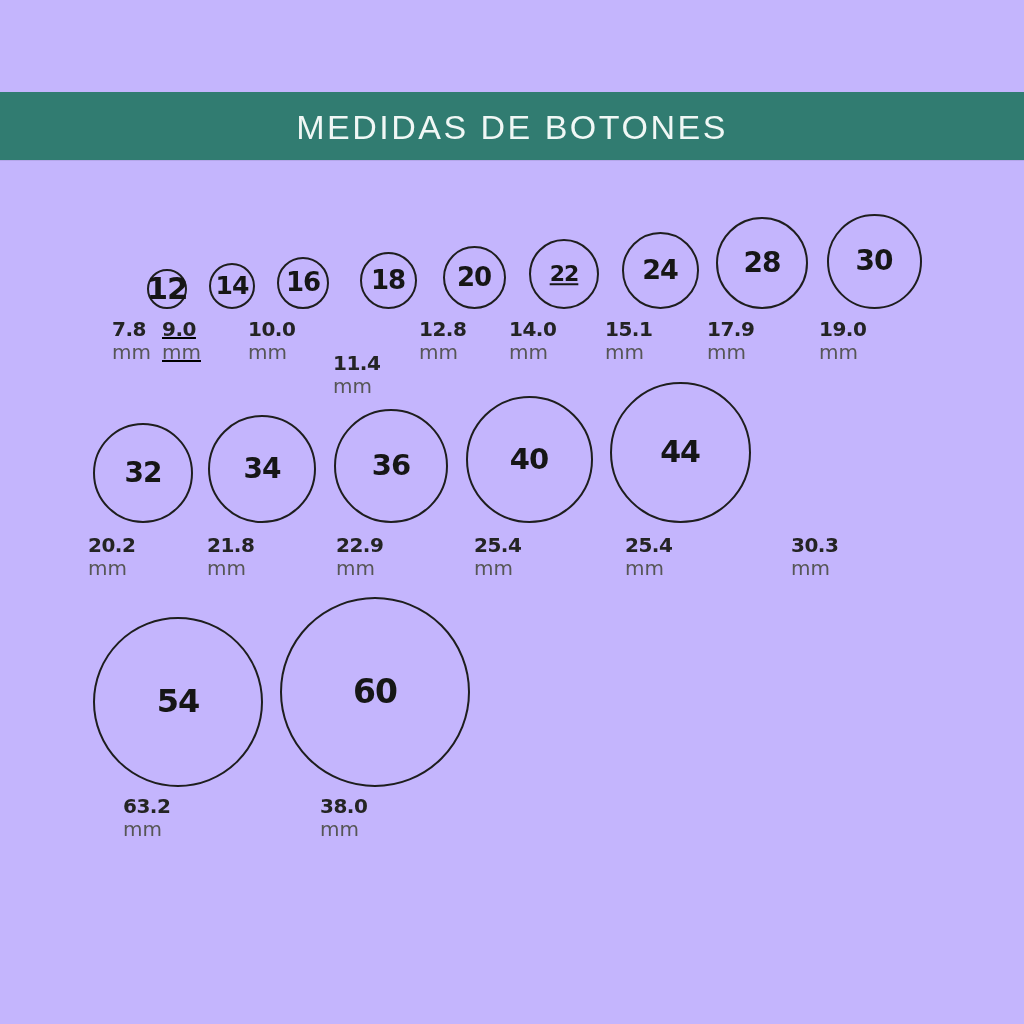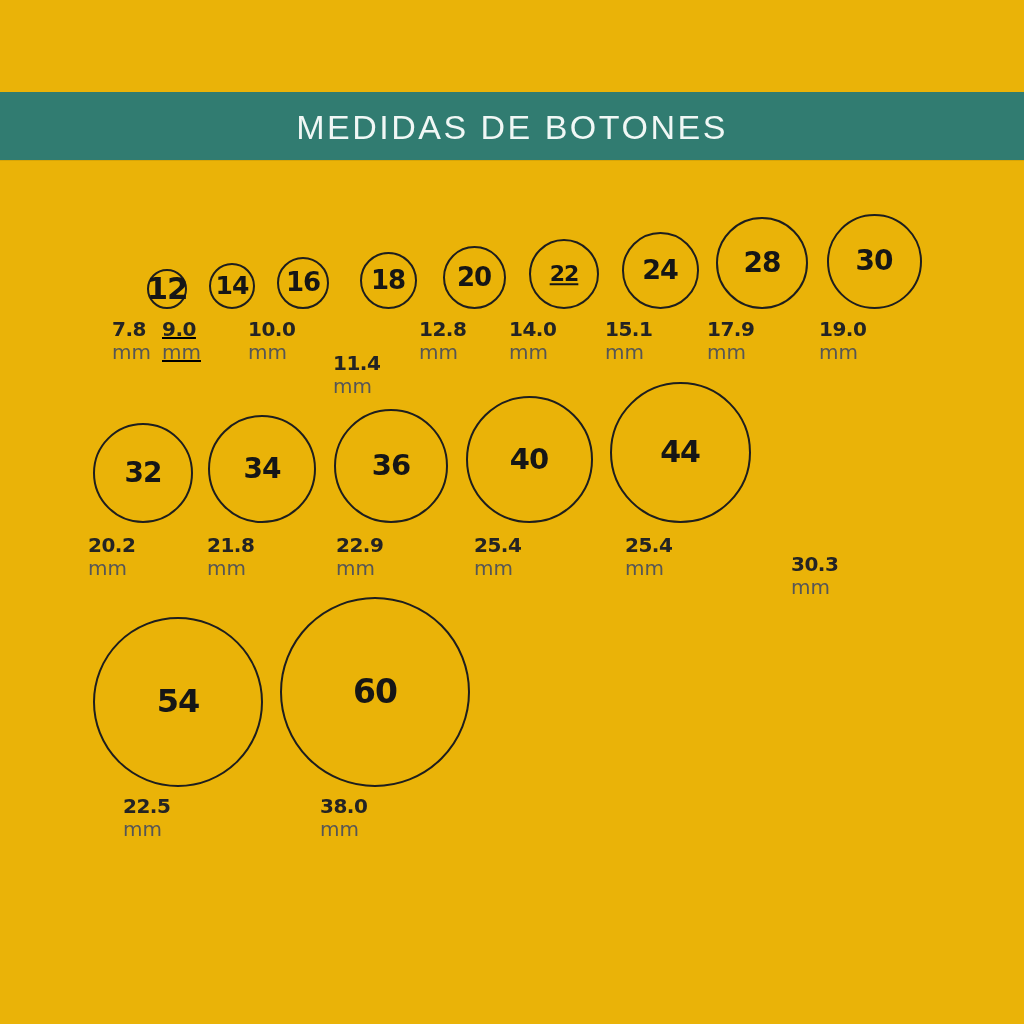--- a/index.html
+++ b/index.html
@@ -5,21 +5,21 @@
   html, body {
     margin: 0;
     padding: 0;
     background: #ffffff;
   }
   .canvas {
     position: relative;
     width: 1024px;
     height: 1024px;
     overflow: hidden;
-    background: #eab308;
+    background: #c4b5fd;
     font-family: "Liberation Sans", sans-serif;
   }
   .header-bar {
     position: absolute;
     left: 0;
     top: 92px;
     width: 1024px;
     height: 68px;
     display: flex;
     align-items: center;
@@ -174,28 +174,28 @@
         <div class="unit" style="color: rgb(86, 86, 86);">mm</div>
       </div>
       <div class="btn-circle" style="width: 141px; height: 141px; left: 609.5px; top: 382px; border: 2px solid rgb(30, 30, 30);">
         <span style="font-size: 30px; color: rgb(22, 22, 22);">44</span>
       </div>
       <div class="btn-label" style="left: 625px; top: 534px;">
         <div class="val" style="color: rgb(36, 36, 36);">25.4</div>
         <div class="unit" style="color: rgb(86, 86, 86);">mm</div>
       </div>
       <div class="btn-label" style="left: 791px; top: 534px;">
-        <div class="val" style="color: rgb(36, 36, 36); margin-top: 19px;">30.3</div>
+        <div class="val" style="color: rgb(36, 36, 36);">30.3</div>
         <div class="unit" style="color: rgb(86, 86, 86);">mm</div>
       </div>
       <div class="btn-circle" style="width: 170px; height: 170px; left: 93px; top: 617px; border: 2px solid rgb(30, 30, 30);">
         <span style="font-size: 32px; color: rgb(22, 22, 22);">54</span>
       </div>
       <div class="btn-label" style="left: 123px; top: 795px;">
-        <div class="val" style="color: rgb(36, 36, 36);">22.5</div>
+        <div class="val" style="color: rgb(36, 36, 36);">63.2</div>
         <div class="unit" style="color: rgb(86, 86, 86);">mm</div>
       </div>
       <div class="btn-circle" style="width: 190px; height: 190px; left: 280px; top: 597px; border: 2px solid rgb(30, 30, 30);">
         <span style="font-size: 33px; color: rgb(22, 22, 22);">60</span>
       </div>
       <div class="btn-label" style="left: 320px; top: 795px;">
         <div class="val" style="color: rgb(36, 36, 36);">38.0</div>
         <div class="unit" style="color: rgb(86, 86, 86);">mm</div>
       </div>
     </div>

